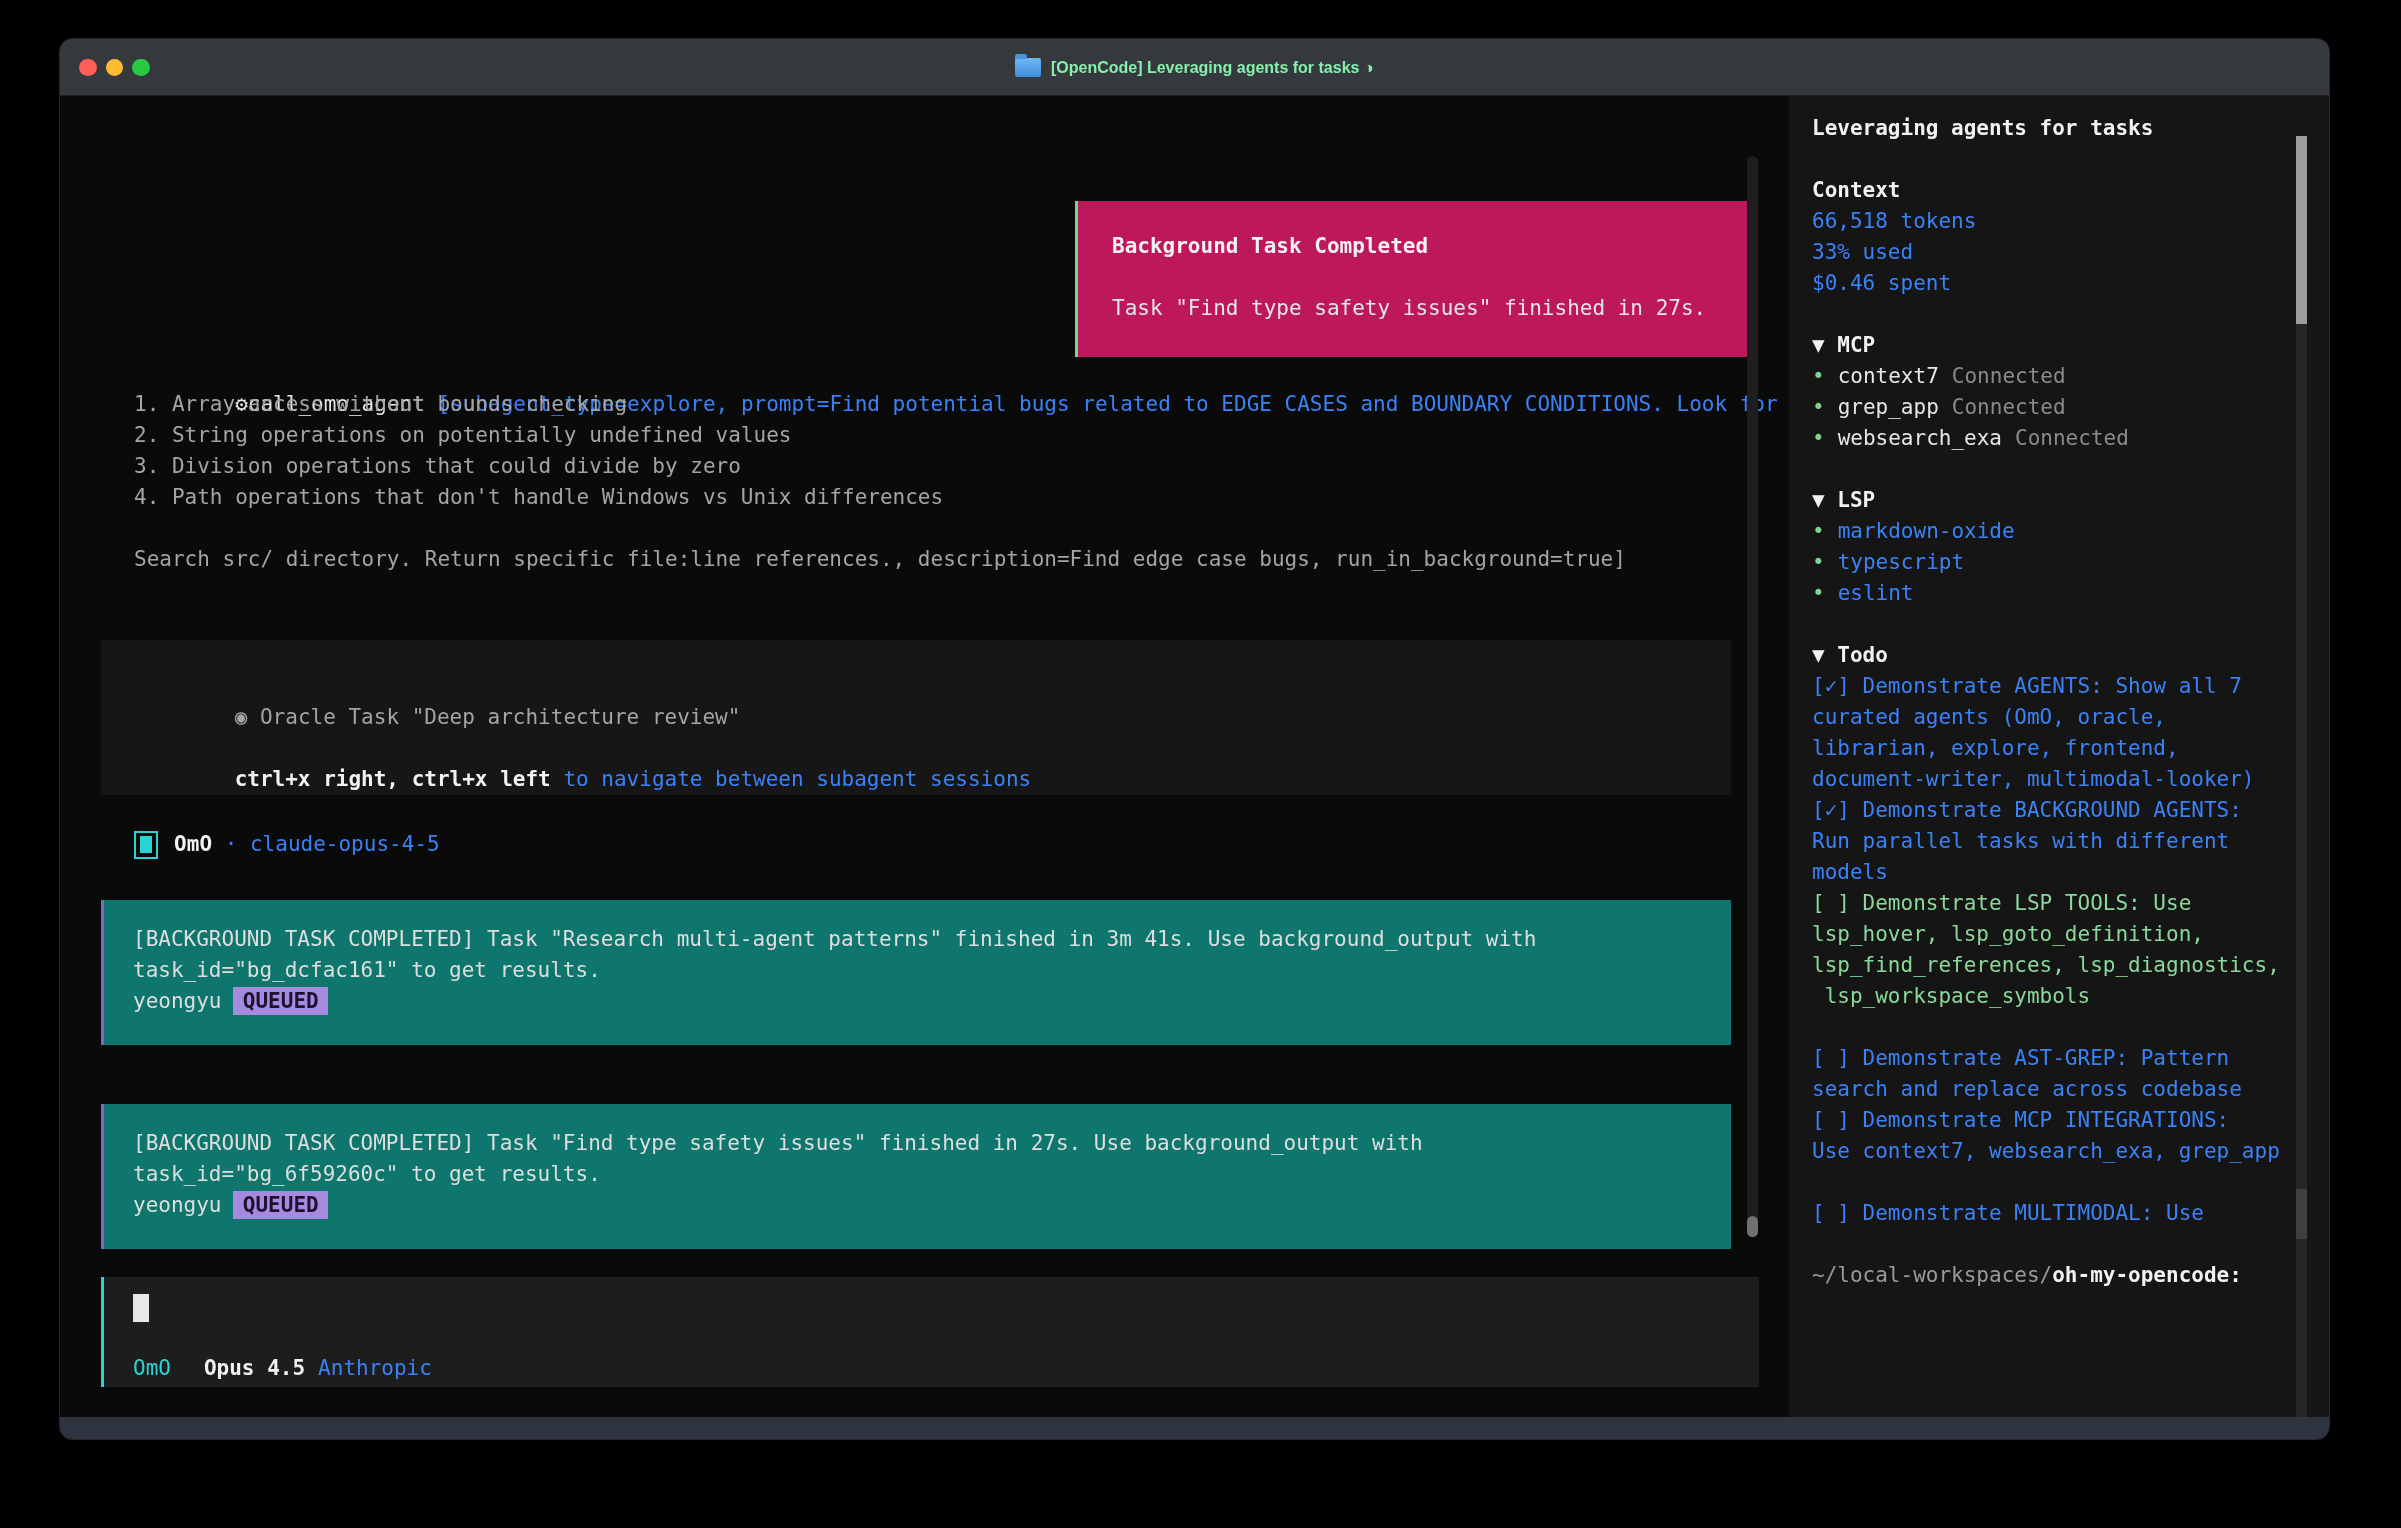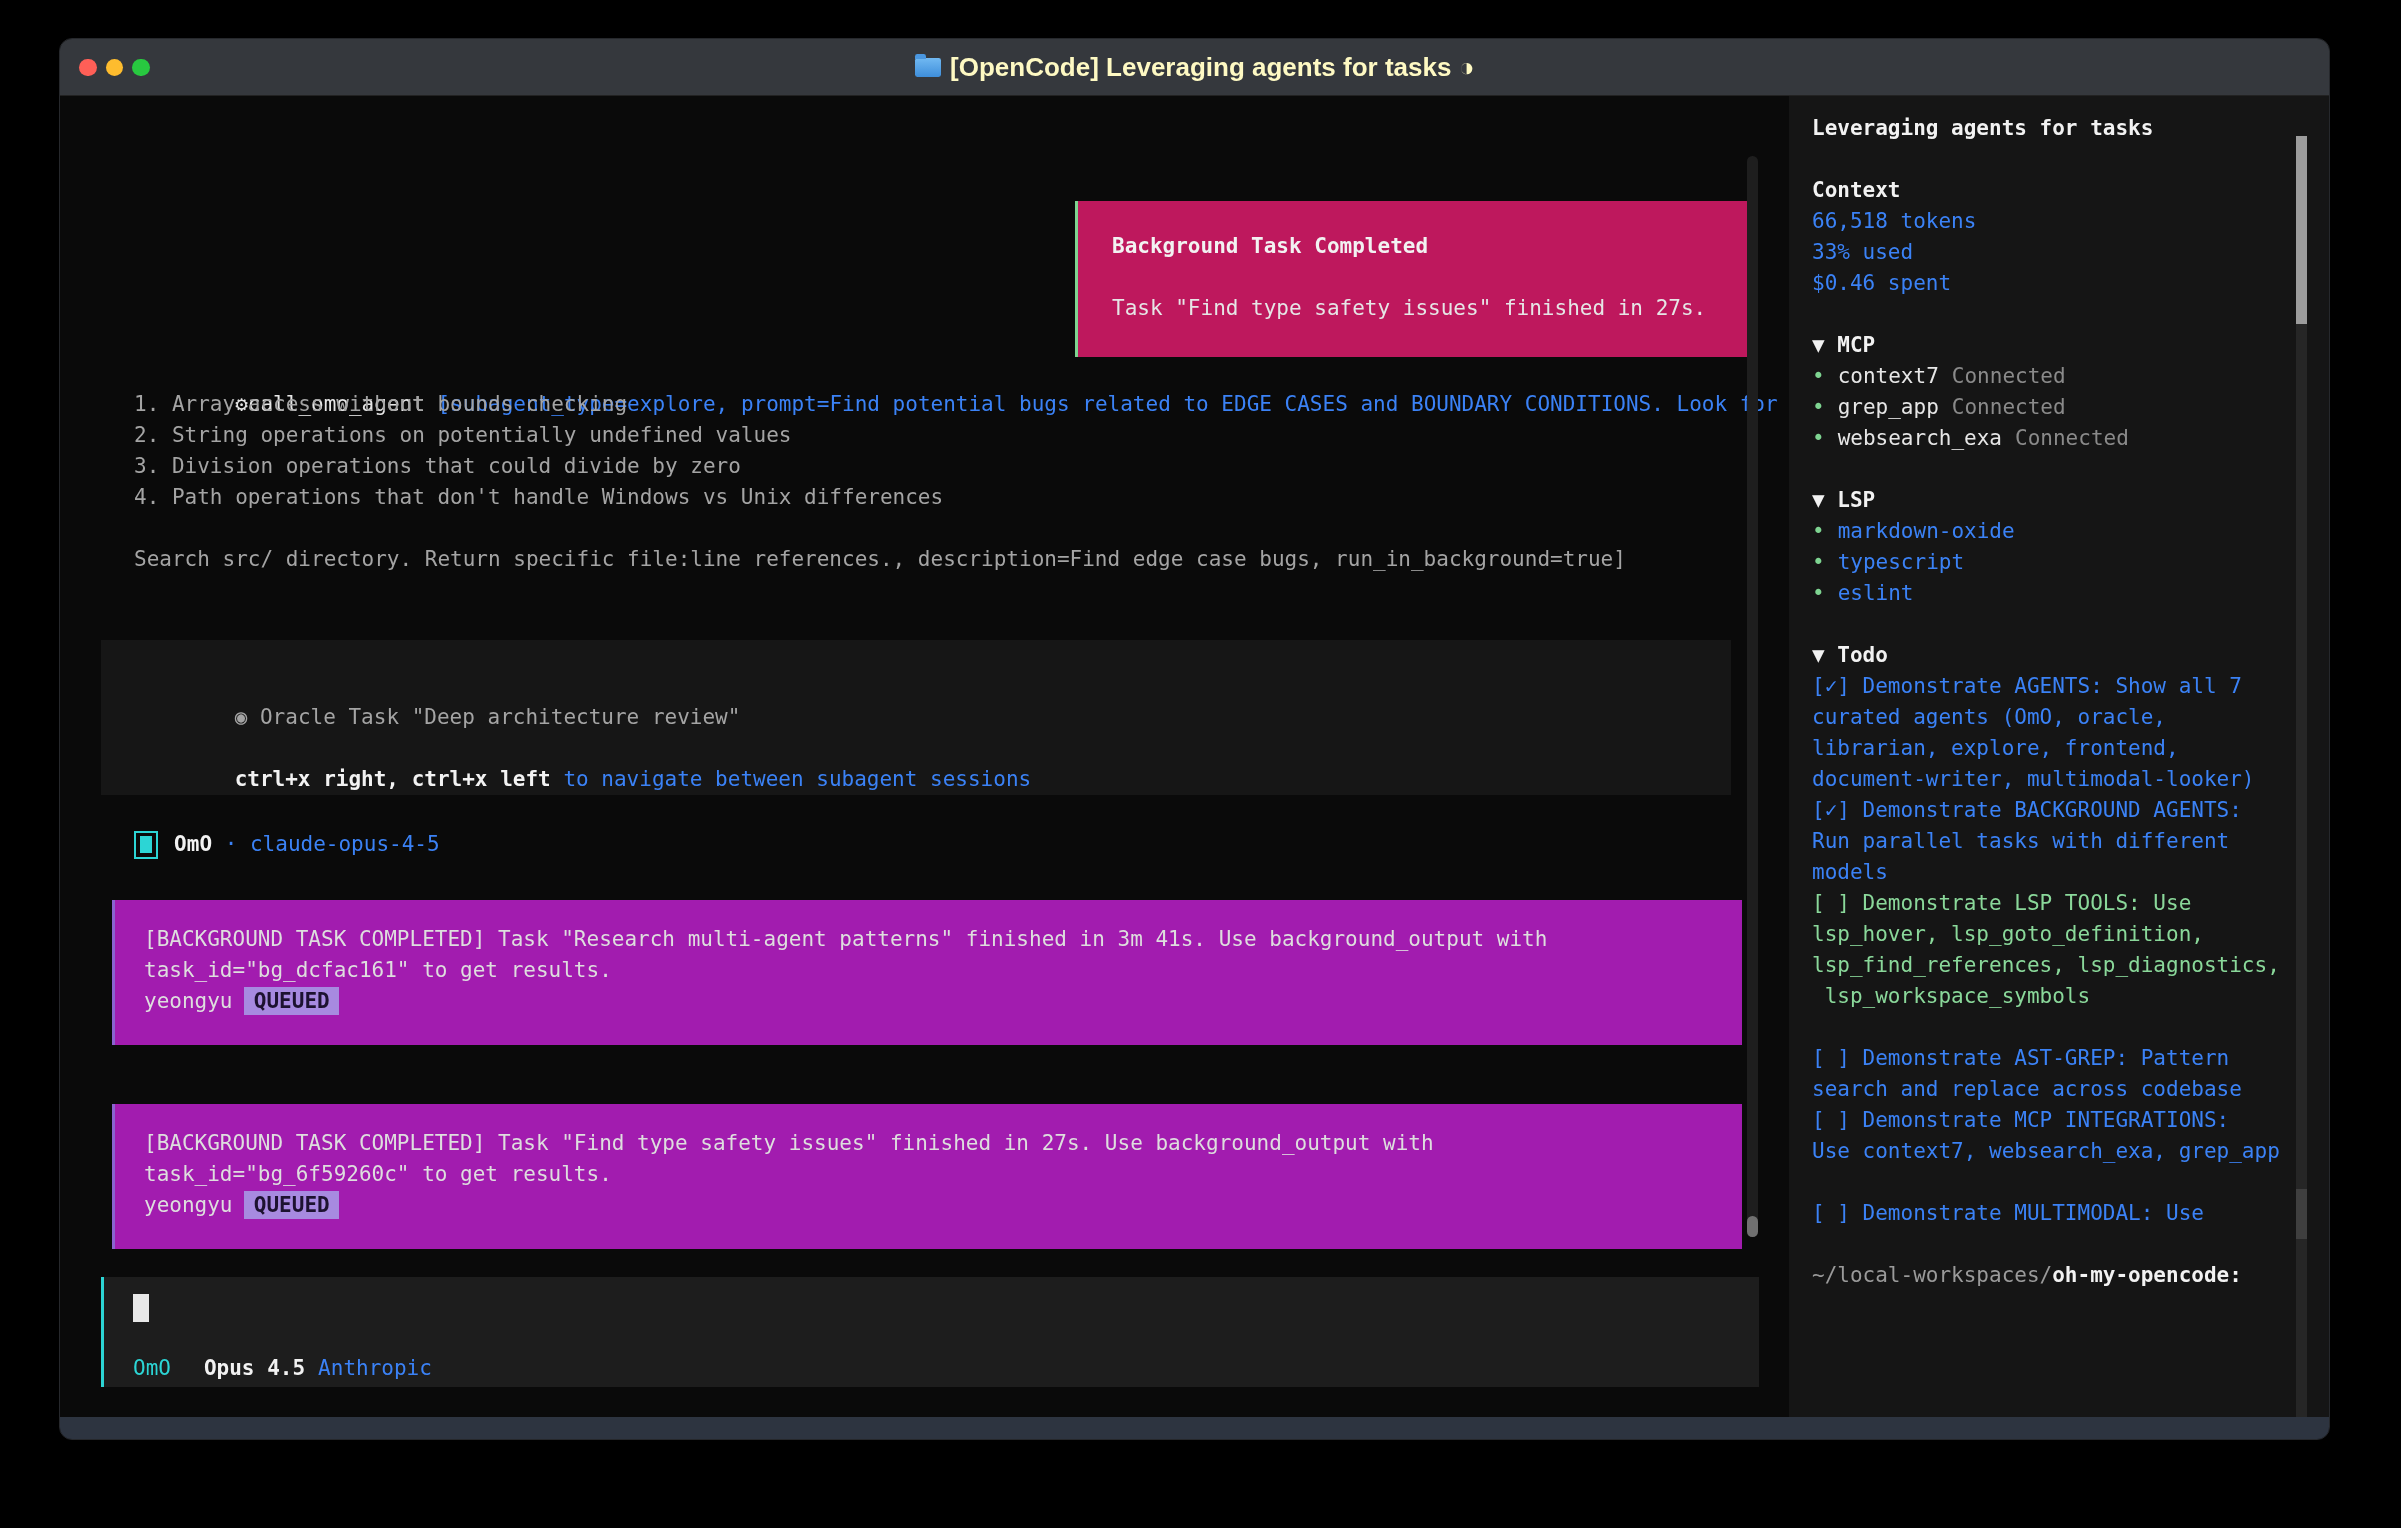--- a/index.html
+++ b/index.html
@@ -15,21 +15,21 @@
               border-bottom:1.2px solid #222; }
   .lights { position:absolute; left:19px; top:0; height:57px; display:flex; align-items:center; gap:8.9px; }
   .light { width:17.7px; height:17.7px; border-radius:50%; }
   .light.red { background:#ff5f57; } .light.yellow { background:#febc2e; } .light.green { background:#28c840; }
   .titlewrap { position:absolute; left:0; top:0; width:100%; height:57px;
                display:flex; align-items:center; justify-content:center; gap:9.5px; }
   .folder { position:relative; width:26px; height:19px; background:linear-gradient(#71b9f2,#3e8edb);
             border-radius:2.4px; }
   .folder::before { content:""; position:absolute; top:-4.1px; left:0; width:11.2px; height:5.3px;
                     background:#4a97e0; border-radius:2.4px 2.4px 0 0; }
-  .titletext { font-family:"Liberation Sans",sans-serif; font-weight:bold; font-size:26px; color:#fef9c3; }
+  .titletext { font-family:"Liberation Sans",sans-serif; font-weight:bold; font-size:16px; color:#86efac; }
 
   
   .main { position:absolute; left:0; top:57px; width:1729px; height:1324px; background:#0a0a0a; }
   .sidebar { position:absolute; left:1729px; top:57px; width:2271px; right:0; height:1324px; background:#151515; width:541px; }
   .bottombar { position:absolute; left:0; bottom:0; width:100%; height:22px; background:#2d3440; }
 
   .line { height:31px; line-height:31px; white-space:pre; font-size:21px; }
   .blankline { height:31px; }
   .t-dim { color:#a4a4a4; } .t-dim2 { color:#3b82f6; }
   .t-white { color:#e6e6e6; } .t-bw { color:#f2f2f2; font-weight:bold; }
@@ -38,21 +38,21 @@
   
   .scrollback { position:absolute; left:74px; top:74px; }
   .toast { position:absolute; left:1015px; top:105px; width:680px; height:156px; background:#be185d;
            border-left:3px solid #7ed491; border-right:8px solid #e5e5e5; padding:29.5px 0 0 34px; }
   .toolcall { position:absolute; left:74px; top:262px; }
   .oraclebox { position:absolute; left:41px; top:544px; width:1630px; height:155px; background:#161616;
                padding:31px 0 0 32.5px; }
   .agenthdr { position:absolute; left:74px; top:733px; height:31px; display:flex; align-items:center; }
   .omo-icon { width:23.6px; height:28px; border:2.4px solid #2cd5d5; display:flex; align-items:center; justify-content:center; margin-right:16.5px; }
   .omo-icon .inner { width:11.8px; height:16.5px; background:#2cd5d5; }
-  .msg { position:absolute; left:52px; width:1630px; height:145px; background:#a21caf;
+  .msg { position:absolute; left:41px; width:1630px; height:145px; background:#0f766e;
          border-left:3.5px solid #8b63cf; padding:23.6px 0 0 29px; }
   .msg.m1 { top:804px; } .msg.m2 { top:1008px; }
   .msg .line { color:#dedede; }
   .authorrow { display:flex; align-items:center; height:31px; }
   .badge { display:inline-block; background:#a78ae0; color:#1d1230; font-weight:bold; font-size:21px;
            height:28px; line-height:28px; padding:0 9.5px; margin-left:11.8px; }
 
   .composer { position:absolute; left:41px; top:1181px; width:1658px; height:110px; background:#1d1d1d;
               border-left:3.5px solid #2cd5d5; }
   .cursor { position:absolute; left:29px; top:16.5px; width:16px; height:28px; background:#e8e8e8; }

